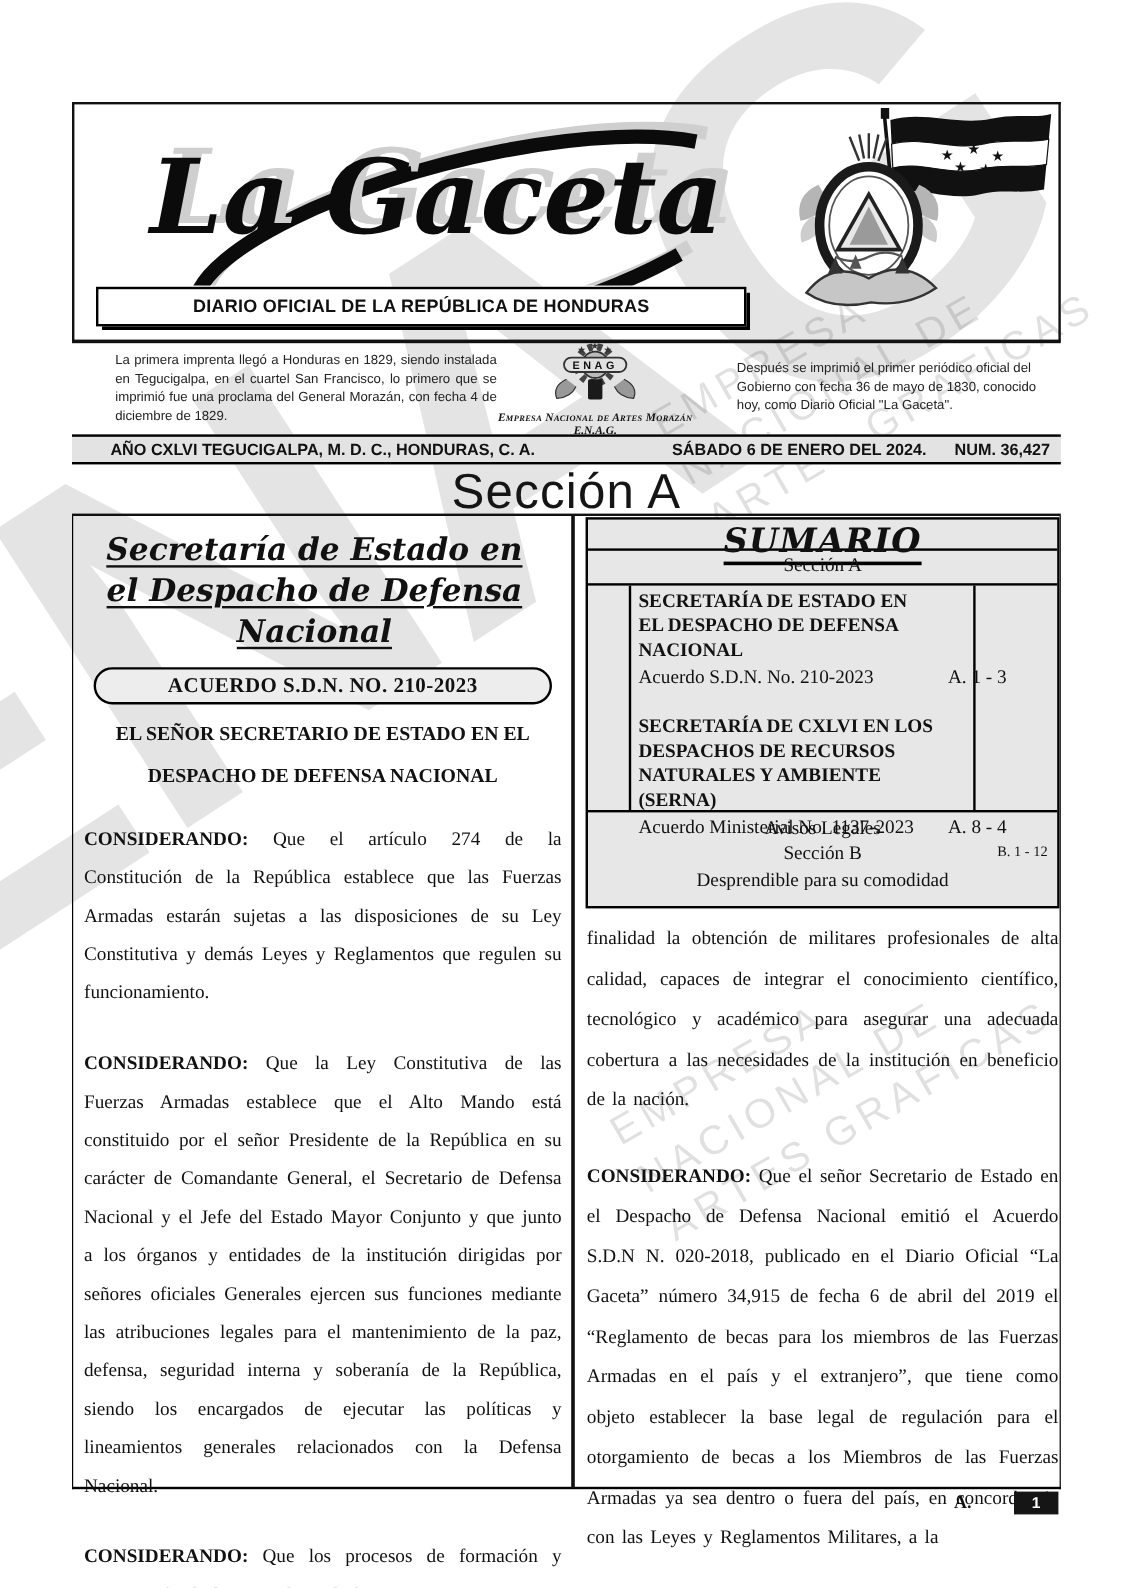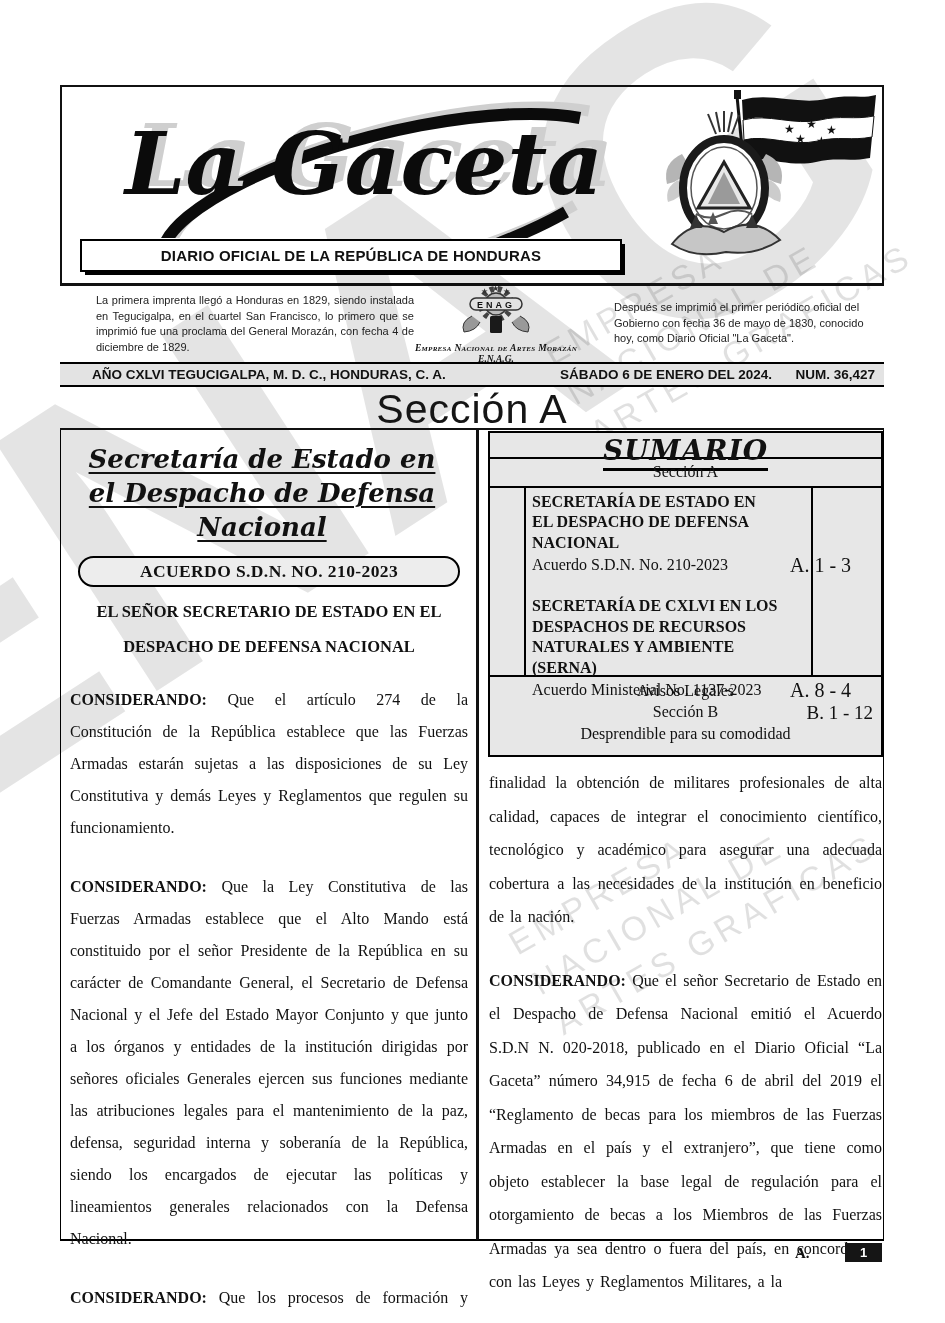--- a/index.html
+++ b/index.html
@@ -122,24 +122,24 @@
   .sum-hline { border-top:2px solid #000; }
   .sum-center { text-align:center; font-size:16px; line-height:21.5px; }
   #sum-secA { padding:2px 0 3px 0; }
   #sum-entries { position:relative; height:187px; padding-top:4px; }
   #sum-vline-l { position:absolute; left:34px;  top:0; bottom:0; width:2px; background:#000; }
   #sum-vline-r { position:absolute; right:68px; top:0; bottom:0; width:2px; background:#000; }
   .entry { display:flex; align-items:flex-end; padding-left:42px; }
   .entry-main { width:248px; }
   .entry-main .e-head { font-weight:bold; font-size:16px; line-height:20.5px; max-width:252px; }
   .entry-main .e-item { font-size:16px; line-height:22px; margin-top:1px; white-space:nowrap; }
-  .entry-pages { width:66px; padding-left:10px; font-size:20px; line-height:22px; white-space:nowrap;margin-top:32px; }
+  .entry-pages { width:66px; padding-left:10px; font-size:16px; line-height:22px; white-space:nowrap;margin-top:32px; }
   .entry-gap { height:20px; }
   #sum-secB { position:relative; padding:3px 0 2px 0; }
-  #sum-secB .pages-b { position:absolute; right:8px; top:25px; font-size:19px; }
+  #sum-secB .pages-b { position:absolute; right:8px; top:25px; font-size:12px; }
 
   
   #bottom-a { left:795px; top:1245px; z-index:2; font-weight:bold; font-size:15px; }
   #page-box {
     left:845px; top:1243px; width:37px; height:19px; z-index:2; background:#151515;
     color:#fff; font-family:"Liberation Sans", sans-serif; font-weight:bold;
     font-size:13px; display:flex; align-items:center; justify-content:center;
   }
 </style>
 </head>

